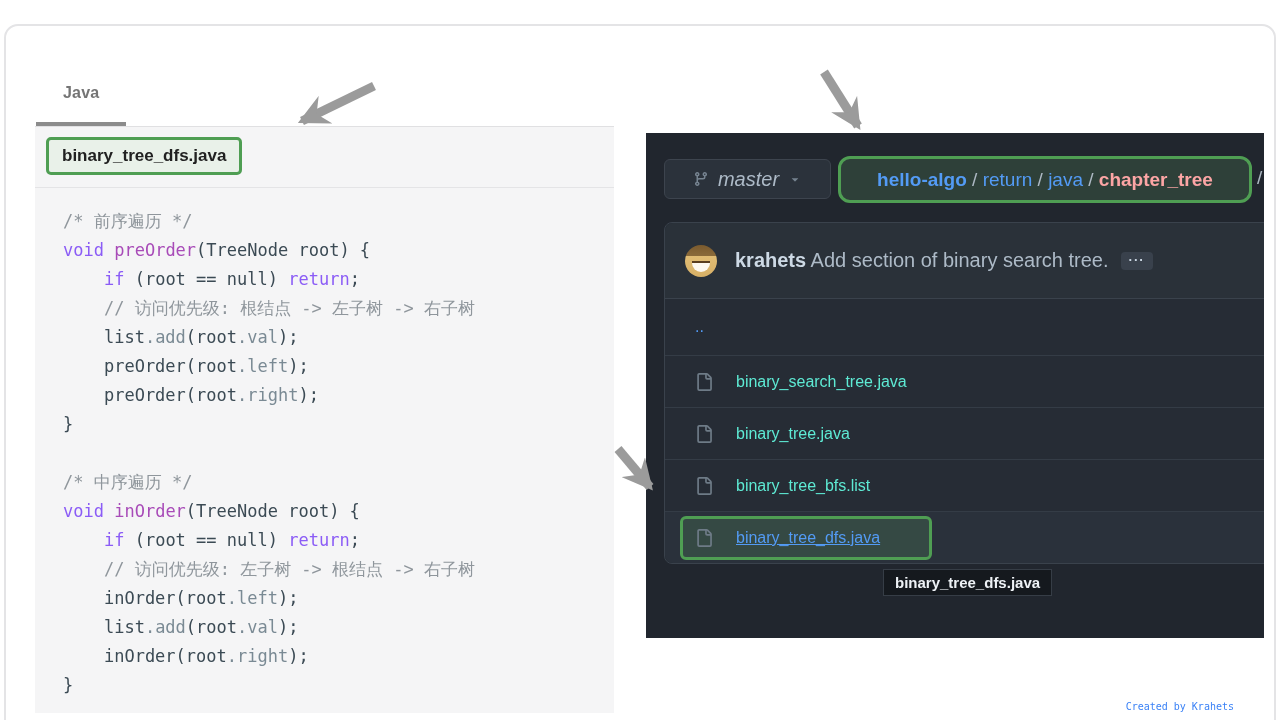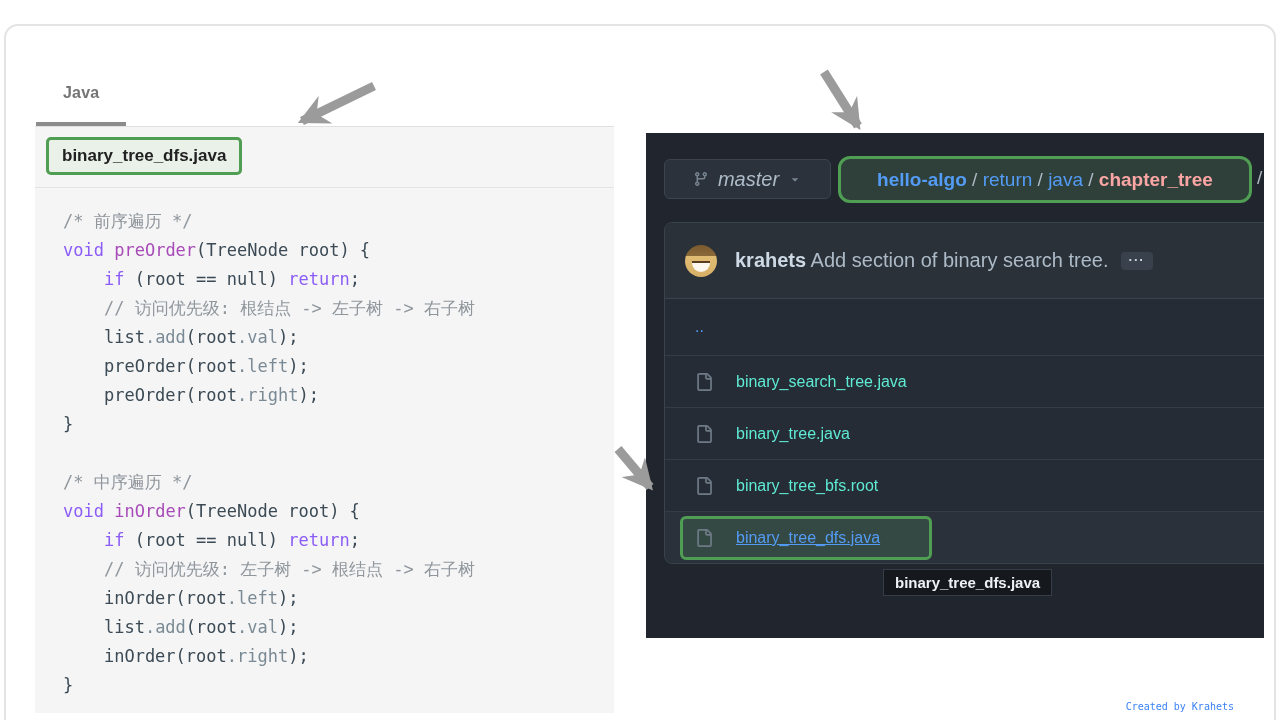--- a/index.html
+++ b/index.html
@@ -140,21 +140,21 @@
           <div class="row">
             <svg width="18" height="18" viewBox="0 0 16 16" fill="#6e7b87" aria-hidden="true">
     <path d="M2 1.75C2 .784 2.784 0 3.75 0h6.586c.464 0 .909.184 1.237.513l2.914 2.914c.329.328.513.773.513 1.237v9.586A1.75 1.75 0 0 1 13.25 16h-9.5A1.75 1.75 0 0 1 2 14.25Zm1.75-.25a.25.25 0 0 0-.25.25v12.5c0 .138.112.25.25.25h9.5a.25.25 0 0 0 .25-.25V6h-2.75A1.75 1.75 0 0 1 9 4.25V1.5Zm6.75.062V4.25c0 .138.112.25.25.25h2.688l-.011-.013-2.914-2.914-.013-.011Z"></path>
   </svg>
             <span class="fname">binary_tree.java</span>
           </div>
           <div class="row">
             <svg width="18" height="18" viewBox="0 0 16 16" fill="#6e7b87" aria-hidden="true">
     <path d="M2 1.75C2 .784 2.784 0 3.75 0h6.586c.464 0 .909.184 1.237.513l2.914 2.914c.329.328.513.773.513 1.237v9.586A1.75 1.75 0 0 1 13.25 16h-9.5A1.75 1.75 0 0 1 2 14.25Zm1.75-.25a.25.25 0 0 0-.25.25v12.5c0 .138.112.25.25.25h9.5a.25.25 0 0 0 .25-.25V6h-2.75A1.75 1.75 0 0 1 9 4.25V1.5Zm6.75.062V4.25c0 .138.112.25.25.25h2.688l-.011-.013-2.914-2.914-.013-.011Z"></path>
   </svg>
-            <span class="fname">binary_tree_bfs.root</span>
+            <span class="fname">binary_tree_bfs.list</span>
           </div>
           <div class="row highlight">
             <div class="green-box">
               <svg width="18" height="18" viewBox="0 0 16 16" fill="#6e7b87" aria-hidden="true">
     <path d="M2 1.75C2 .784 2.784 0 3.75 0h6.586c.464 0 .909.184 1.237.513l2.914 2.914c.329.328.513.773.513 1.237v9.586A1.75 1.75 0 0 1 13.25 16h-9.5A1.75 1.75 0 0 1 2 14.25Zm1.75-.25a.25.25 0 0 0-.25.25v12.5c0 .138.112.25.25.25h9.5a.25.25 0 0 0 .25-.25V6h-2.75A1.75 1.75 0 0 1 9 4.25V1.5Zm6.75.062V4.25c0 .138.112.25.25.25h2.688l-.011-.013-2.914-2.914-.013-.011Z"></path>
   </svg>
               <span class="fname">binary_tree_dfs.java</span>
             </div>
           </div>
         </div>

